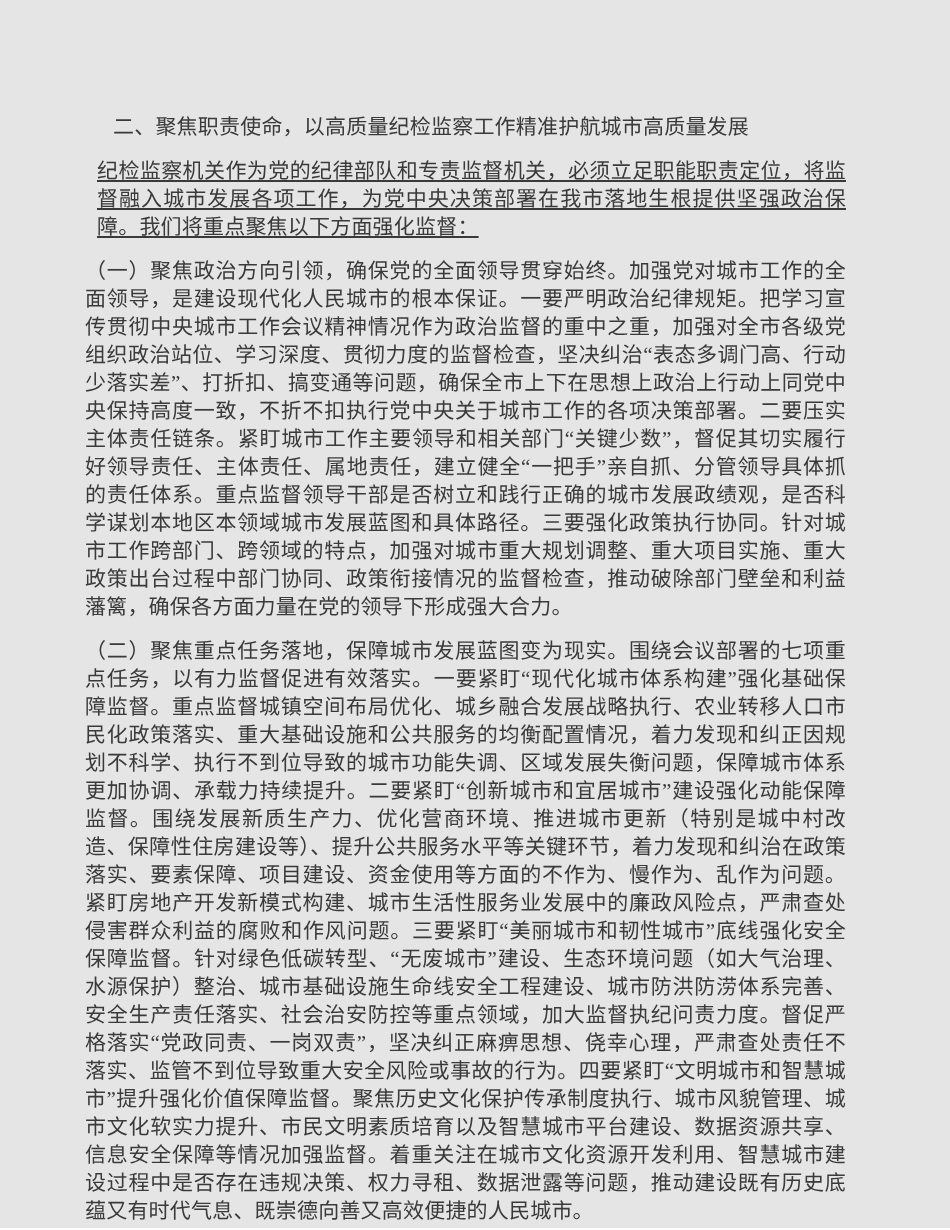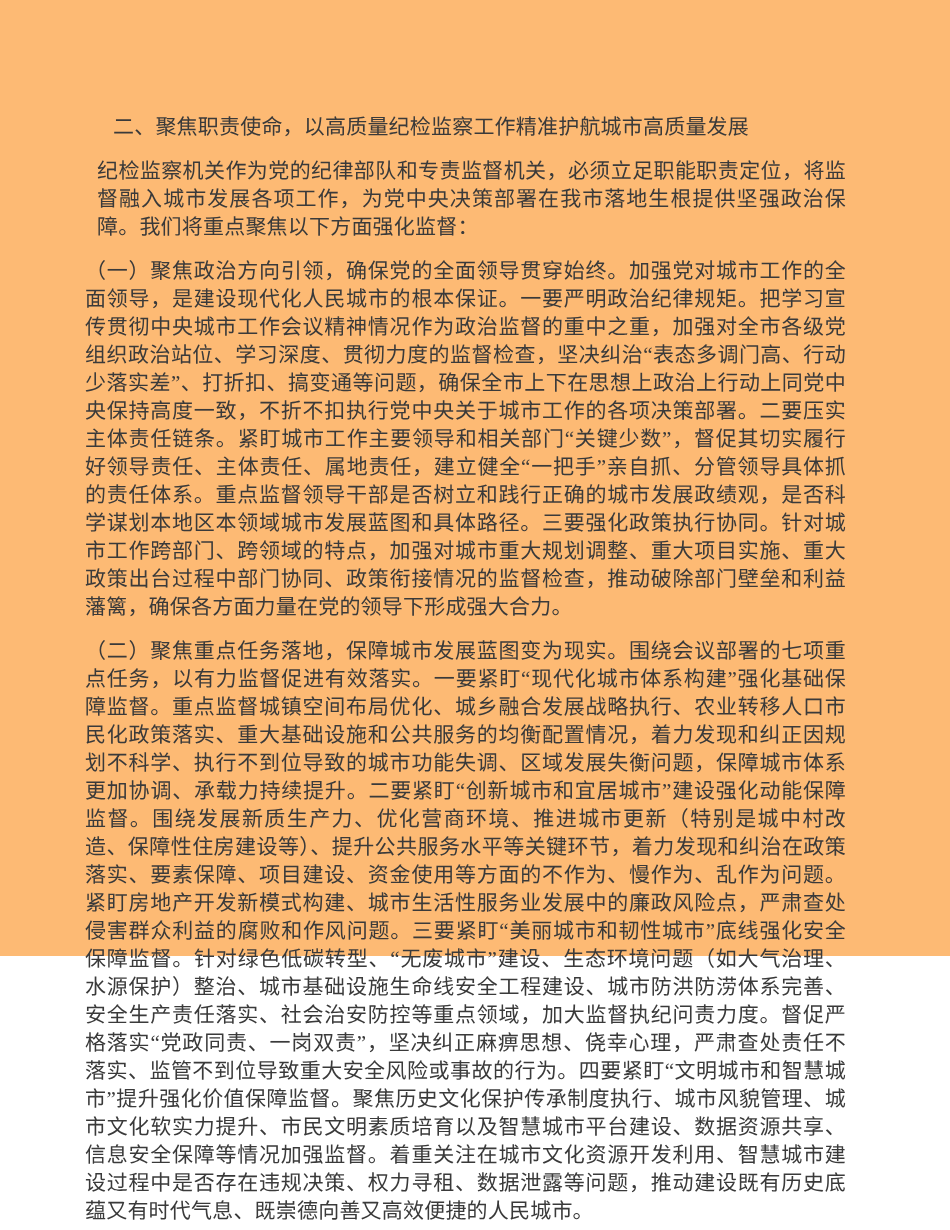--- a/index.html
+++ b/index.html
@@ -10,23 +10,23 @@
   body {
     width: 950px;
     height: 1230px;
     overflow: hidden;
     font-family: "Liberation Serif", "DejaVu Serif", serif;
   }
   .page {
     position: relative;
     box-sizing: border-box;
     width: 950px;
-    height: 956px;
+    height: 1228px;
     padding: 113px 104px 0 85px;
-    background: #fdba74;
+    background: #e5e5e5;
     color: #3a3a3a;
   }
   .doc-text {
     font-size: 21px;
     line-height: 28px;
     letter-spacing: 0.2px;
     text-align: justify;
     text-justify: inter-ideograph;
     word-break: break-all;
     color: #3a3a3a;
@@ -35,20 +35,21 @@
     margin: 0;
     padding-left: 28px;
     font-weight: normal;
     text-align: left;
   }
   .para {
     margin: 16px 0 0 0;
   }
   .intro {
     padding-left: 12px;
+    text-decoration: underline;
   }
 </style>
 </head>
 <body>
 
 <div class="page">
   <div class="doc-text heading">二、聚焦职责使命，以高质量纪检监察工作精准护航城市高质量发展</div>
 
   <p class="doc-text para intro">纪检监察机关作为党的纪律部队和专责监督机关，必须立足职能职责定位，将监督融入城市发展各项工作，为党中央决策部署在我市落地生根提供坚强政治保障。我们将重点聚焦以下方面强化监督：</p>
 

